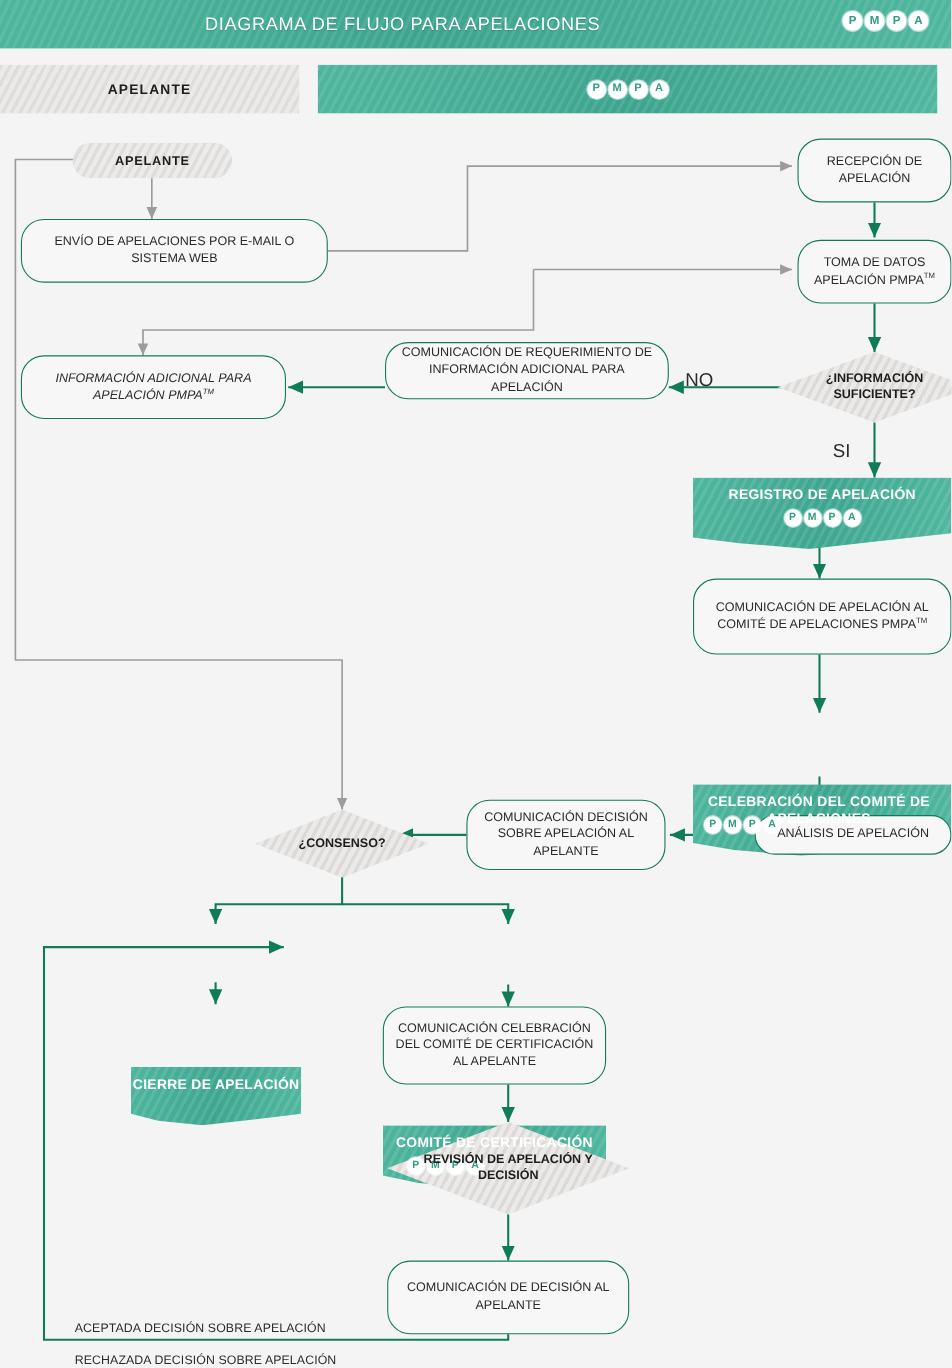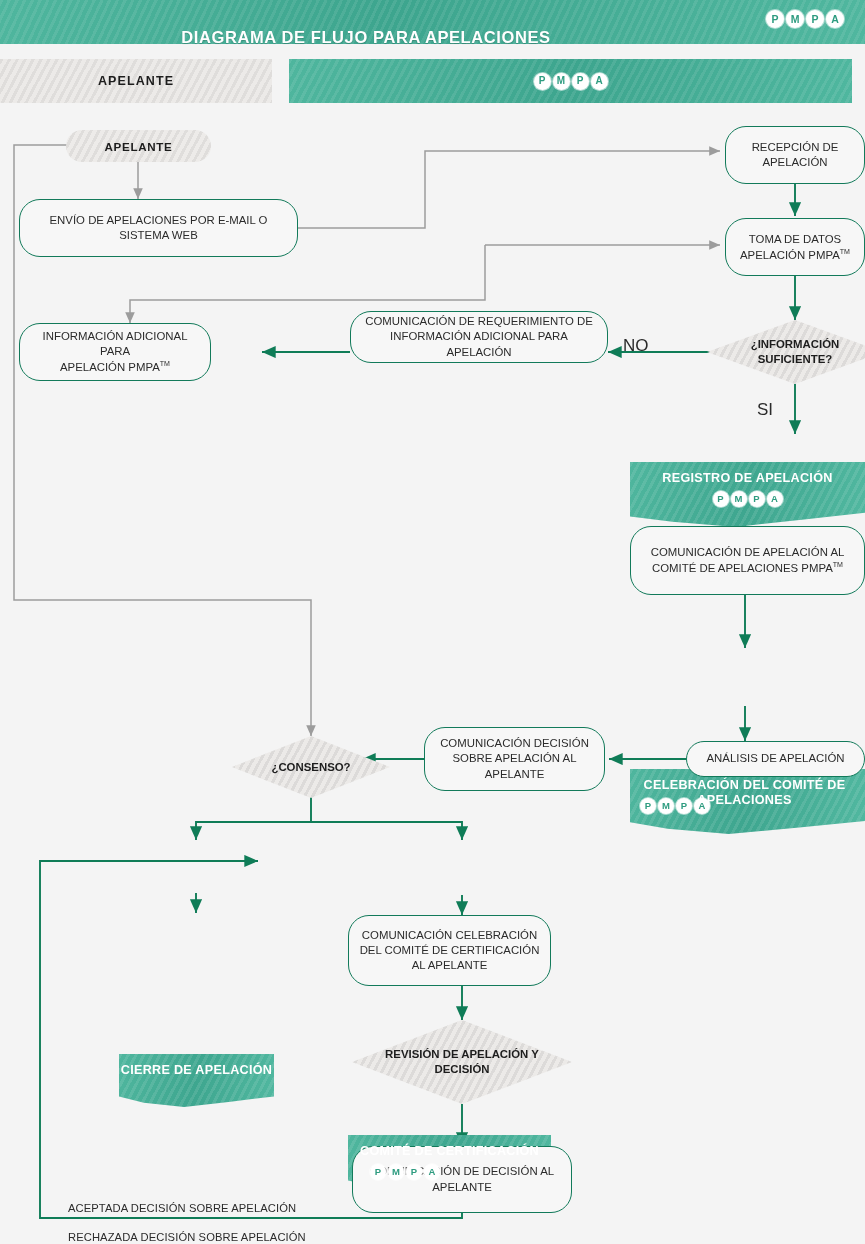--- a/index.html
+++ b/index.html
@@ -12,23 +12,22 @@
   
   .topbar{
     position:absolute;left:0;top:0;width:865px;height:44px;
     background:
       repeating-linear-gradient(115deg, rgba(255,255,255,.085) 0 3px, rgba(255,255,255,0) 3px 7px),
       linear-gradient(100deg,#4fb69e 0%, #3da58e 45%, #50b79f 100%);
   }
   .topbar .ttl{
     position:absolute;left:0;top:0;width:732px;height:44px;
     display:flex;align-items:center;justify-content:center;
-    color:#ffffff;font-size:16.5px;letter-spacing:.6px;font-weight:700;
+    color:#ffffff;font-size:16.5px;letter-spacing:.6px;font-weight:400;
     text-shadow:0 1px 1px rgba(0,0,0,.18);
-    margin-top:15px;
   }
   .topbar .logo{position:absolute;right:21px;top:10px;}
 
   
   .lane-left{
     position:absolute;left:0;top:59px;width:272px;height:44px;
     background:
       repeating-linear-gradient(118deg, rgba(0,0,0,.055) 0 3px, rgba(0,0,0,0) 3px 7px),
       #eceae8;
     display:flex;align-items:center;justify-content:center;
@@ -90,21 +89,21 @@
   .banner .bbg{
     position:absolute;left:0;top:0;width:100%;height:100%;
     background:
       repeating-linear-gradient(118deg, rgba(255,255,255,.10) 0 3px, rgba(255,255,255,0) 3px 7px),
       linear-gradient(100deg,#4fb69e 0%, #3ea68f 50%, #51b8a0 100%);
   }
   .banner .btx{
     position:relative;z-index:2;display:flex;flex-direction:column;
     align-items:center;justify-content:flex-start;text-align:center;
     color:#ffffff;font-weight:bold;font-size:12.6px;line-height:1.2;
-    letter-spacing:.3px;padding-top:9px;margin-top:28px;
+    letter-spacing:.3px;padding-top:9px;
   }
   .banner .btx .lg{margin-top:5px;}
 
   .hexwrap{position:absolute;}
   .hexwrap .hxtx{
     position:absolute;left:0;top:0;width:100%;height:100%;
     display:flex;align-items:center;justify-content:center;text-align:center;
     font-size:11.4px;line-height:1.38;color:#2b2b2b;padding:0 26px;box-sizing:border-box;
   }
 
@@ -219,21 +218,21 @@
     <div class="dtx">
       <span>¿INFORMACIÓN</span><br>
       <span>SUFICIENTE?</span>
     </div>
   </div>
 
   <div class="node box" style="left:350px;top:311px;width:258px;height:52px;">
     <span>COMUNICACIÓN DE REQUERIMIENTO DE INFORMACIÓN ADICIONAL PARA APELACIÓN</span>
   </div>
 
-  <div class="node box" style="left:19px;top:323px;width:192px;height:58px;flex-direction:column;">
+  <div class="node box" style="left:19px;top:323px;width:241px;height:58px;flex-direction:column;font-style:italic;">
     <span>INFORMACIÓN ADICIONAL PARA</span>
     <span><span>APELACIÓN PMPA</span><span class="sup">TM</span></span>
   </div>
 
   <div class="node banner" style="left:630px;top:434px;width:235px;height:65px;">
     <div class="bbg" style="clip-path:polygon(0 0,100% 0,100% 78%,75% 88%,45% 100%,18% 92%,0 84%);"></div>
     <div class="btx">
       <span>REGISTRO DE APELACIÓN</span>
       <span class="lg pmpa sz16">
         <i>P</i>

